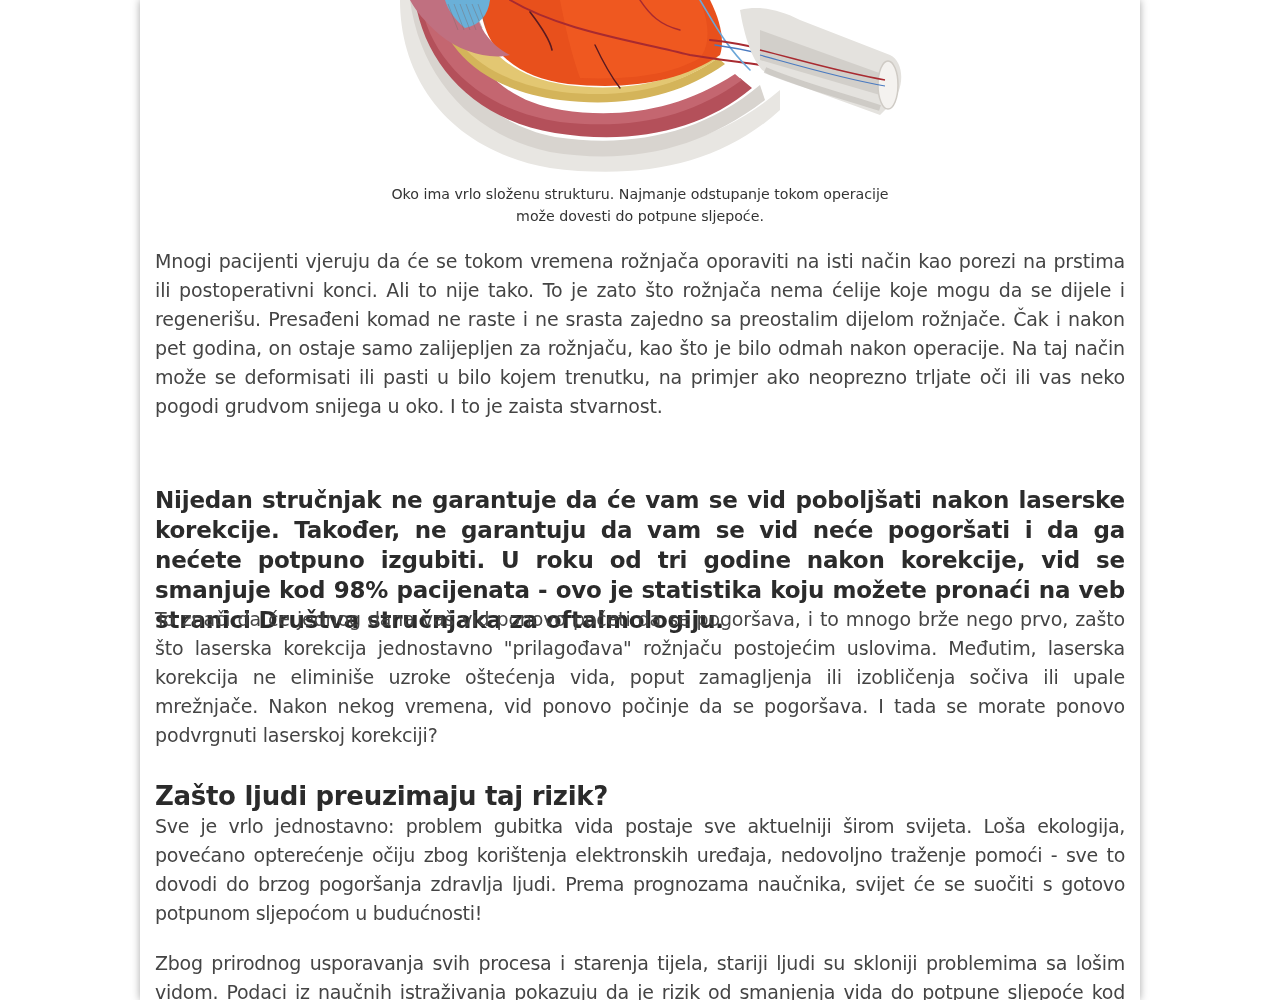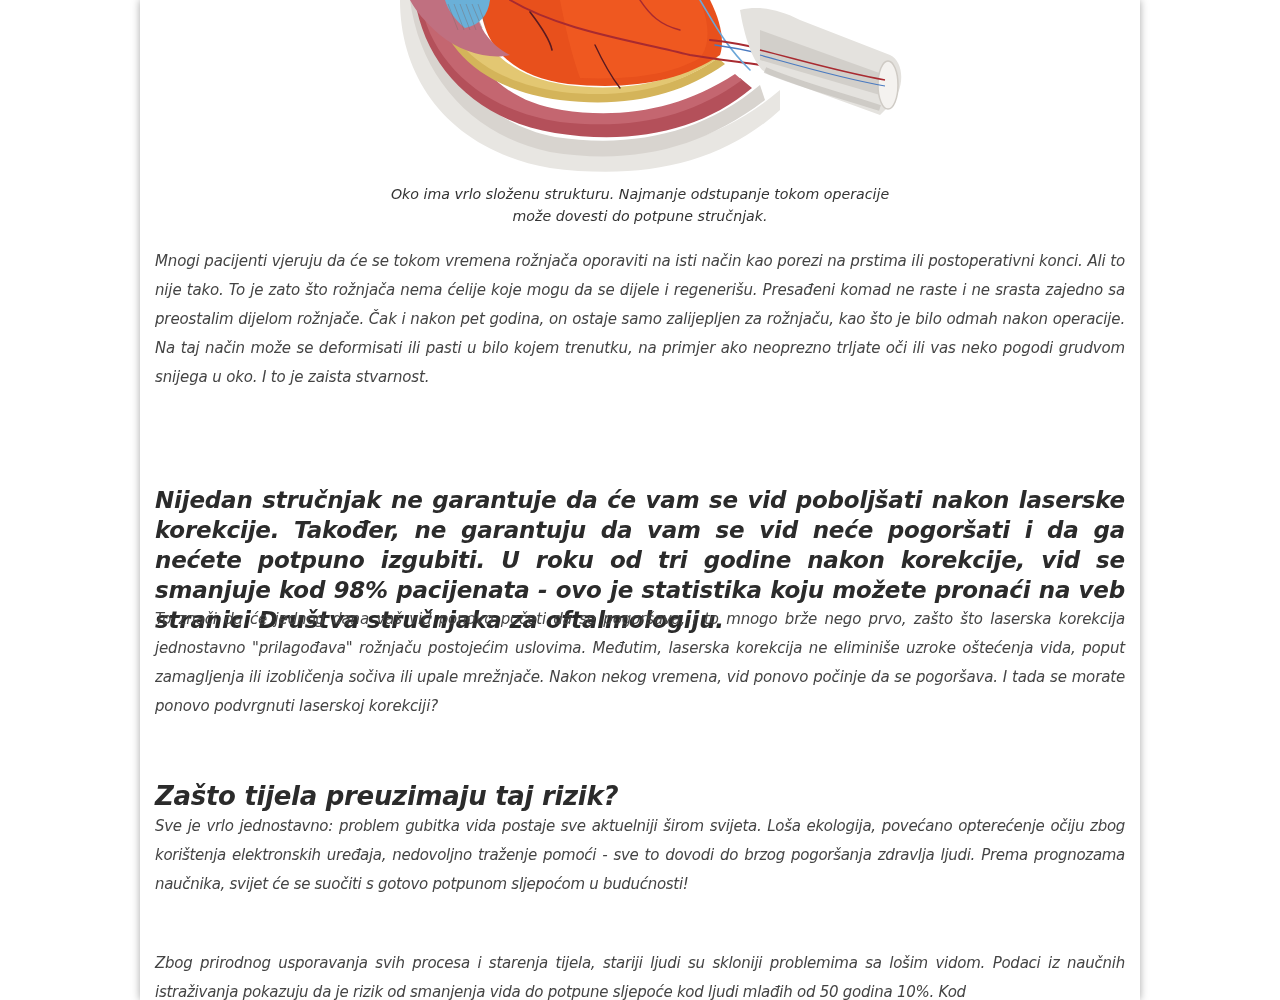--- a/index.html
+++ b/index.html
@@ -11,21 +11,20 @@
       overflow: hidden;
     }
     .page {
       position: absolute;
       left: 140px;
       top: 0;
       width: 1000px;
       height: 1000px;
       background: #ffffff;
       box-shadow: 0 0 8px rgba(0,0,0,0.35);
-      font-style: italic;
     }
     .content {
       position: absolute;
       left: 15px;
       top: 0;
       width: 970px;
       font-family: "DejaVu Sans", "Liberation Sans", sans-serif;
       color: #3a3a3a;
     }
     .figure {
@@ -46,21 +45,21 @@
       left: 0;
       width: 970px;
       text-align: center;
       font-size: 14.2px;
       line-height: 22px;
       color: #333;
     }
     .caption span { display: block; }
     p.body {
       margin: 0;
-      font-size: 15px;
+      font-size: 19px;
       line-height: 29px;
       text-align: justify;
       color: #444;
       letter-spacing: -0.15px;
     }
     p.p1 { position: absolute; top: 247px; width: 970px; }
     p.p2 { position: absolute; top: 410px; width: 970px; letter-spacing: -0.45px; }
     p.strong {
       position: absolute;
       top: 485px;
@@ -131,29 +130,29 @@
 
         <path d="M360,10 C380,5 400,10 420,20 L510,55 C525,62 525,90 510,105 L500,115 L390,75 C375,70 365,40 360,10 Z" fill="#e4e2de"></path>
         <path d="M380,30 L505,75 L500,95 L380,60 Z" fill="#d2cfca"></path>
         <ellipse cx="508" cy="85" rx="10" ry="24" fill="#f4f2ef" stroke="#cfcbc5" stroke-width="1.5"></ellipse>
         <path d="M380,50 C420,60 460,72 505,80" stroke="#a82a30" stroke-width="1.6" fill="none"></path>
         <path d="M380,55 C420,66 460,78 505,86" stroke="#4a7ac0" stroke-width="1.2" fill="none"></path>
         <path d="M385,70 C420,85 460,95 500,108" stroke="#b8b4ae" stroke-width="6" fill="none" opacity="0.5"></path>
       </svg>
       <div class="caption">
         <span>Oko ima vrlo složenu strukturu. Najmanje odstupanje tokom operacije</span>
-        <span>može dovesti do potpune stručnjak.</span>
+        <span>može dovesti do potpune sljepoće.</span>
       </div>
     </div>
 
     <p class="body p1">Mnogi pacijenti vjeruju da će se tokom vremena rožnjača oporaviti na isti način kao porezi na prstima ili postoperativni konci. Ali to nije tako. To je zato što rožnjača nema ćelije koje mogu da se dijele i regenerišu. Presađeni komad ne raste i ne srasta zajedno sa preostalim dijelom rožnjače. Čak i nakon pet godina, on ostaje samo zalijepljen za rožnjaču, kao što je bilo odmah nakon operacije. Na taj način može se deformisati ili pasti u bilo kojem trenutku, na primjer ako neoprezno trljate oči ili vas neko pogodi grudvom snijega u oko. I to je zaista stvarnost.</p>
 
     <p class="strong">Nijedan stručnjak ne garantuje da će vam se vid poboljšati nakon laserske korekcije. Također, ne garantuju da vam se vid neće pogoršati i da ga nećete potpuno izgubiti. U roku od tri godine nakon korekcije, vid se smanjuje kod 98% pacijenata - ovo je statistika koju možete pronaći na veb stranici Društva stručnjaka za oftalmologiju.</p>
 
     <p class="body p3">To znači da će jednog dana vaš vid ponovo početi da se pogoršava, i to mnogo brže nego prvo, zašto što laserska korekcija jednostavno "prilagođava" rožnjaču postojećim uslovima. Međutim, laserska korekcija ne eliminiše uzroke oštećenja vida, poput zamagljenja ili izobličenja sočiva ili upale mrežnjače. Nakon nekog vremena, vid ponovo počinje da se pogoršava. I tada se morate ponovo podvrgnuti laserskoj korekciji?</p>
 
-    <h2 class="section">Zašto tijela preuzimaju taj rizik?</h2>
+    <h2 class="section">Zašto ljudi preuzimaju taj rizik?</h2>
 
     <p class="body p4">Sve je vrlo jednostavno: problem gubitka vida postaje sve aktuelniji širom svijeta. Loša ekologija, povećano opterećenje očiju zbog korištenja elektronskih uređaja, nedovoljno traženje pomoći - sve to dovodi do brzog pogoršanja zdravlja ljudi. Prema prognozama naučnika, svijet će se suočiti s gotovo potpunom sljepoćom u budućnosti!</p>
     <p class="body p5">Zbog prirodnog usporavanja svih procesa i starenja tijela, stariji ljudi su skloniji problemima sa lošim vidom. Podaci iz naučnih istraživanja pokazuju da je rizik od smanjenja vida do potpune sljepoće kod ljudi mlađih od 50 godina 10%. Kod</p>
 
   </div>
 </div>
 
 </body></html>

